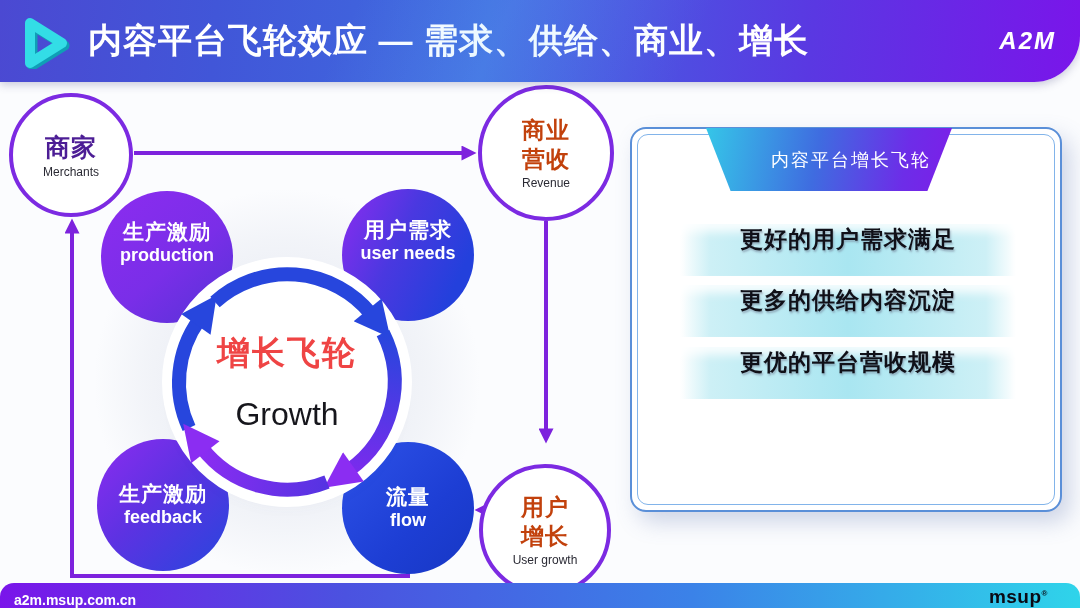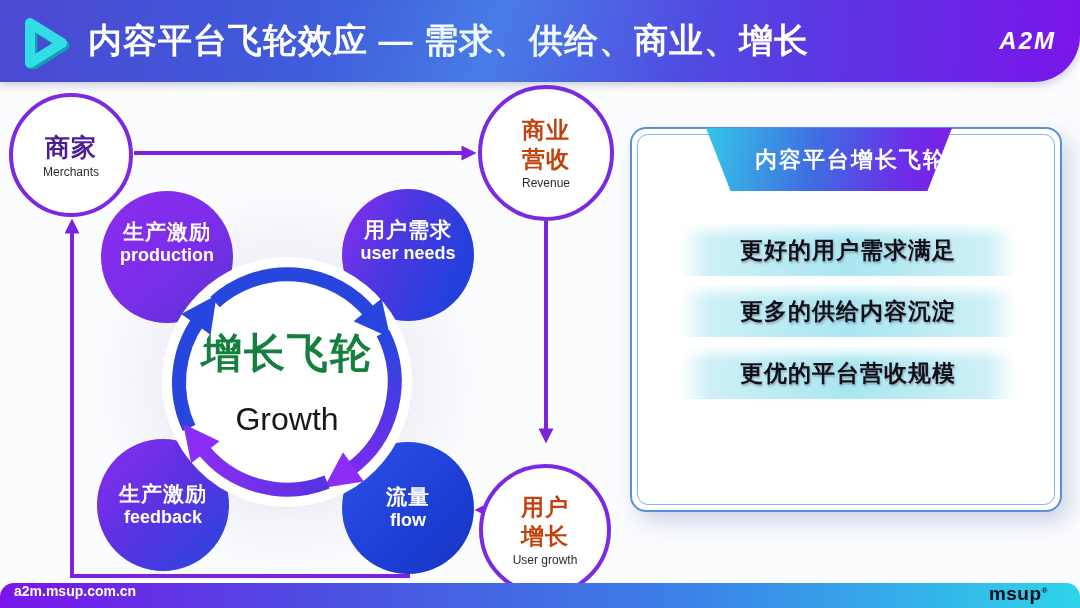--- a/index.html
+++ b/index.html
@@ -13,21 +13,21 @@
     box-shadow:0 3px 8px rgba(60,60,120,.25); }
   .header::after { content:""; position:absolute; inset:0; border-radius:inherit; pointer-events:none;
     background:linear-gradient(115deg, transparent 32%, rgba(120,205,255,.16) 46%, transparent 64%); }
   .header-title { color:#fff; font-size:34px; font-weight:bold; letter-spacing:1px; margin-left:16px; white-space:nowrap; }
   .a2m { position:absolute; right:24px; top:50%; transform:translateY(-50%);
     color:#fff; font-size:24px; font-weight:bold; font-style:italic; letter-spacing:2px; }
 
   
   .footer { position:absolute; left:0; right:0; bottom:0; height:25px;
     background:linear-gradient(90deg,#7a15ea 0%,#4b52e0 32%,#3b82e8 64%,#2fd4ea 100%);
-    border-radius:14px 14px 0 0; display:flex; align-items:flex-start; justify-content:space-between;
+    border-radius:14px 14px 0 0; display:flex; align-items:flex-end; justify-content:space-between;
     padding:0 32px 0 14px; z-index:6; }
   .footer-url { color:#fff; font-size:14px; font-weight:bold; }
   .footer-brand { color:#0a0a14; font-size:19px; font-weight:bold; letter-spacing:.5px; }
   .footer-brand sup { font-size:8px; }
 
   
   .halo { position:absolute; left:92px; top:187px; width:390px; height:390px; border-radius:50%; z-index:0;
     background:radial-gradient(circle, rgba(202,208,224,.55) 0%, rgba(202,208,224,.18) 52%, transparent 70%); }
 
   
@@ -55,36 +55,36 @@
   #sat-userneeds  { left:342px; top:189px; padding-bottom:28px;
     background:linear-gradient(115deg,#8c2cf0 0%,#4a38e0 42%,#2340dc 82%); }
   #sat-feedback   { left:97px;  top:439px;
     background:linear-gradient(135deg,#8c2cf0 0%,#5d32e2 45%,#2746dd 100%); }
   #sat-flow       { left:342px; top:442px;
     background:linear-gradient(135deg,#2e52e8 0%,#1d3ed4 60%,#1737c4 100%); }
 
   .center-circle { position:absolute; left:191px; top:286px; width:192px; height:192px;
     border-radius:50%; background:#fff; z-index:2; display:flex; flex-direction:column;
     align-items:center; justify-content:center; box-shadow:0 10px 28px rgba(110,120,155,.25); }
-  .center-zh { font-size:41px; font-weight:bold; color:#15803d; letter-spacing:2px;font-family:Liberation Serif, serif; }
+  .center-zh { font-size:33px; font-weight:bold; color:#ef4444; letter-spacing:2px;font-family:Liberation Serif, serif; }
   .center-en { font-size:32px; color:#16161c; margin-top:20px; }
 
   
   .panel { position:absolute; left:630px; top:127px; width:432px; height:385px; background:#fff;
     border:2px solid #5a8fd8; border-radius:16px; z-index:4;
     box-shadow:8px 10px 22px rgba(90,110,170,.28); }
   .panel::before { content:""; position:absolute; inset:5px; border:1.5px solid #82b4ea;
     border-radius:11px; pointer-events:none; }
   .ribbon { position:absolute; left:74px; top:-1px; width:246px; height:63px;
     background:linear-gradient(100deg,#35c6e8 0%,#3f6ce0 45%,#6d2de8 80%,#7c1ee8 100%);
     clip-path:polygon(0 0, 100% 0, 90% 100%, 10% 100%);
     display:flex; align-items:center; justify-content:center; }
-  .ribbon-title { color:#fff; font-size:22px; font-weight:bold; letter-spacing:2px;margin-left:44px; }
+  .ribbon-title { color:#fff; font-size:18px; font-weight:normal; letter-spacing:2px;margin-left:44px; }
   .bar { position:absolute; left:48px; width:336px; height:52px;
-    display:flex; align-items:center; justify-content:center;
+    display:flex; align-items:flex-start; justify-content:center;
     background:linear-gradient(90deg, rgba(255,255,255,0) 0%, #cdf0f6 9%, #a9e6f1 50%, #cdf0f6 91%, rgba(255,255,255,0) 100%);
     box-shadow:inset 0 8px 10px rgba(255,255,255,.85); }
   .bar-text { font-size:23px; font-weight:bold; color:#101018; letter-spacing:1px;
     text-shadow:1px 2px 2px rgba(105,115,140,.5); }
   #bar-0 { top:95px; } #bar-1 { top:156px; } #bar-2 { top:218px; } #bar-3 { top:281px; }
 </style>
 </head>
 <body>
 
 <div class="slide">

